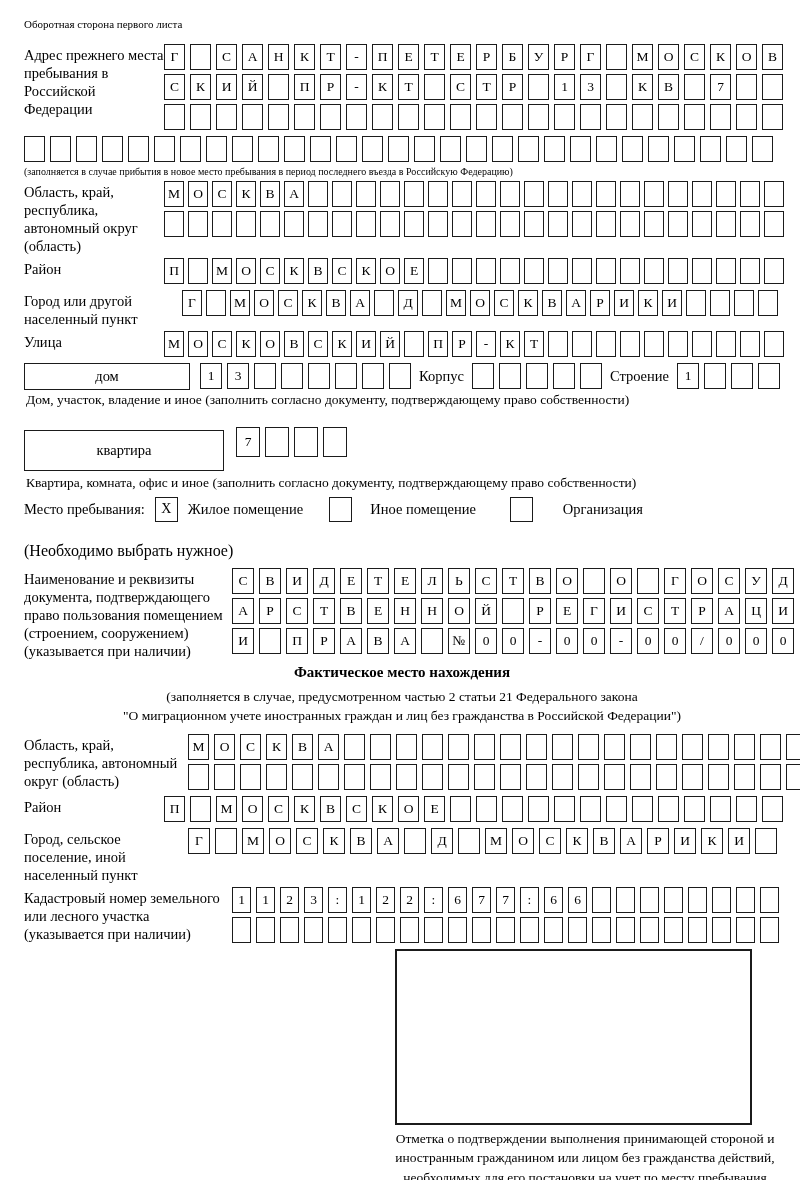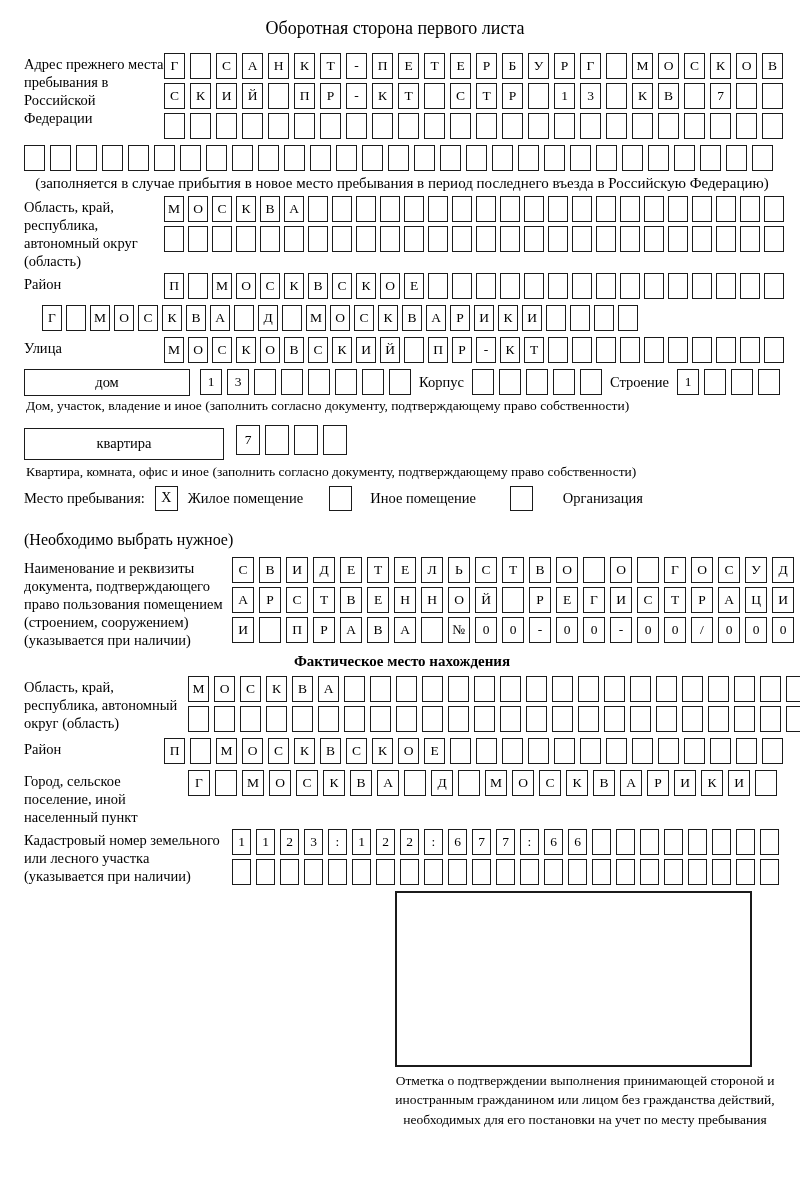--- a/index.html
+++ b/index.html
@@ -1,46 +1,46 @@
 <!DOCTYPE html>
 <html><head>
 <meta charset="utf-8">
 <style>
   html,body{margin:0;padding:0;background:#fff;}
   body{width:800px;height:1180px;color:#000;font-family:"Liberation Serif",serif;}
   .page{box-sizing:border-box;width:800px;height:1180px;padding:6px 20px 0 24px;overflow:hidden;}
-  .hdr-note{text-align:center;font-size:18px;padding:12px 14px 14px 0;}
+  .hdr-note{text-align:left;font-size:11px;padding:12px 14px 14px 0;}
   .frow{display:flex;align-items:flex-start;margin-bottom:2px;}
   .lbl{font-size:14.5px;line-height:1.24;padding-top:3px;}
   .lbl-a{flex:0 0 140px;width:140px;}
   .lbl-b{flex:0 0 140px;width:140px;}
   .lbl-doc{flex:0 0 208px;width:208px;}
   .lbl-c{flex:0 0 164px;width:164px;}
   .lbl-cad{flex:0 0 208px;width:208px;}
   .gridcol{flex:1;}
   .cells{display:flex;column-gap:5px;margin-bottom:4px;}
   .cell{box-sizing:border-box;flex:0 0 auto;width:21px;height:26px;border:1.7px solid #1b1b1b;
         display:flex;align-items:center;justify-content:center;font-size:13.5px;}
   .g26{column-gap:4px}.g26 .cell{width:20px}
   .g25{column-gap:4px}.g25 .cell{width:20px}
   .g29 .cell{width:21px}
   .g21 .cell{width:22px}
   .g22 .cell{width:22px}
   .g23{column-gap:5px}.g23 .cell{width:19px}
   .ghouse .cell{width:22px}
   .gkv{column-gap:5px}.gkv .cell{width:24px;height:30px}
-  .caption{font-size:15px;text-align:center;margin:2px 0 4px;}
+  .caption{font-size:10px;text-align:left;margin:2px 0 4px;}
   .caption-left{font-size:13.5px;margin:0 0 6px 2px;}
   .sec-title{text-align:center;font-weight:bold;font-size:15.5px;margin:8px 0 8px;}
   .sub-title{text-align:center;font-weight:bold;font-size:15px;margin:3px 0 6px;}
   .houserow{display:flex;align-items:center;margin:2px 0 2px;}
   .dombox{box-sizing:border-box;border:1.8px solid #1b1b1b;width:172px;height:27px;
           display:flex;align-items:center;justify-content:center;font-size:14.5px;margin-right:10px;}
-  .kvbox{box-sizing:border-box;border:1.8px solid #1b1b1b;width:200px;height:32px;
-         display:flex;align-items:center;justify-content:center;font-size:14.5px;margin:8px 12px 0 12px;}
+  .kvbox{box-sizing:border-box;border:1.8px solid #1b1b1b;width:200px;height:41px;
+         display:flex;align-items:center;justify-content:center;font-size:14.5px;margin:16px 12px 0 12px;}
   .inline-lbl{font-size:14.5px;margin:0 8px;}
   .stayrow{display:flex;align-items:center;margin:4px 0 2px;font-size:14.5px;}
   .chk{box-sizing:border-box;width:23px;height:25px;border:1.8px solid #1b1b1b;flex:0 0 auto;
        display:flex;align-items:center;justify-content:center;font-size:14px;}
   .stay-caption{width:640px;text-align:left;font-size:16px;margin:20px 0 8px;}
   .fact-cap{text-align:center;font-size:13.5px;line-height:1.45;margin-bottom:8px;}
   .stamp-box{box-sizing:border-box;margin-left:371px;width:357px;height:176px;border:2px solid #1b1b1b;margin-top:2px;}
   .stamp-cap{margin-left:358px;width:406px;text-align:center;font-size:13.5px;line-height:1.45;margin-top:4px;}
   .mt4{margin-top:4px}
 </style>
@@ -258,20 +258,21 @@
           <span class="cell"></span>
           <span class="cell"></span>
           <span class="cell"></span>
           <span class="cell"></span>
           <span class="cell"></span>
         </div>
     </div>
   </div>
 
   <div class="frow">
+    <div class="lbl lbl-b">Город или другой населенный пункт</div>
     <div class="gridcol" style="padding-left:18px;">
       <div class="cells g25">
           <span class="cell">Г</span>
           <span class="cell"></span>
           <span class="cell">М</span>
           <span class="cell">О</span>
           <span class="cell">С</span>
           <span class="cell">К</span>
           <span class="cell">В</span>
           <span class="cell">А</span>
@@ -451,20 +452,24 @@
           <span class="cell">0</span>
           <span class="cell">/</span>
           <span class="cell">0</span>
           <span class="cell">0</span>
           <span class="cell">0</span>
         </div>
     </div>
   </div>
 
   <div class="sub-title">Фактическое место нахождения</div>
+  <div class="fact-cap">
+    <span>(заполняется в случае, предусмотренном частью 2 статьи 21 Федерального закона</span><br>
+    <span>"О миграционном учете иностранных граждан и лиц без гражданства в Российской Федерации")</span>
+  </div>
 
   <div class="frow">
     <div class="lbl lbl-c">Область, край, республика, автономный округ (область)</div>
     <div class="gridcol">
       <div class="cells g24">
           <span class="cell">М</span>
           <span class="cell">О</span>
           <span class="cell">С</span>
           <span class="cell">К</span>
           <span class="cell">В</span>

